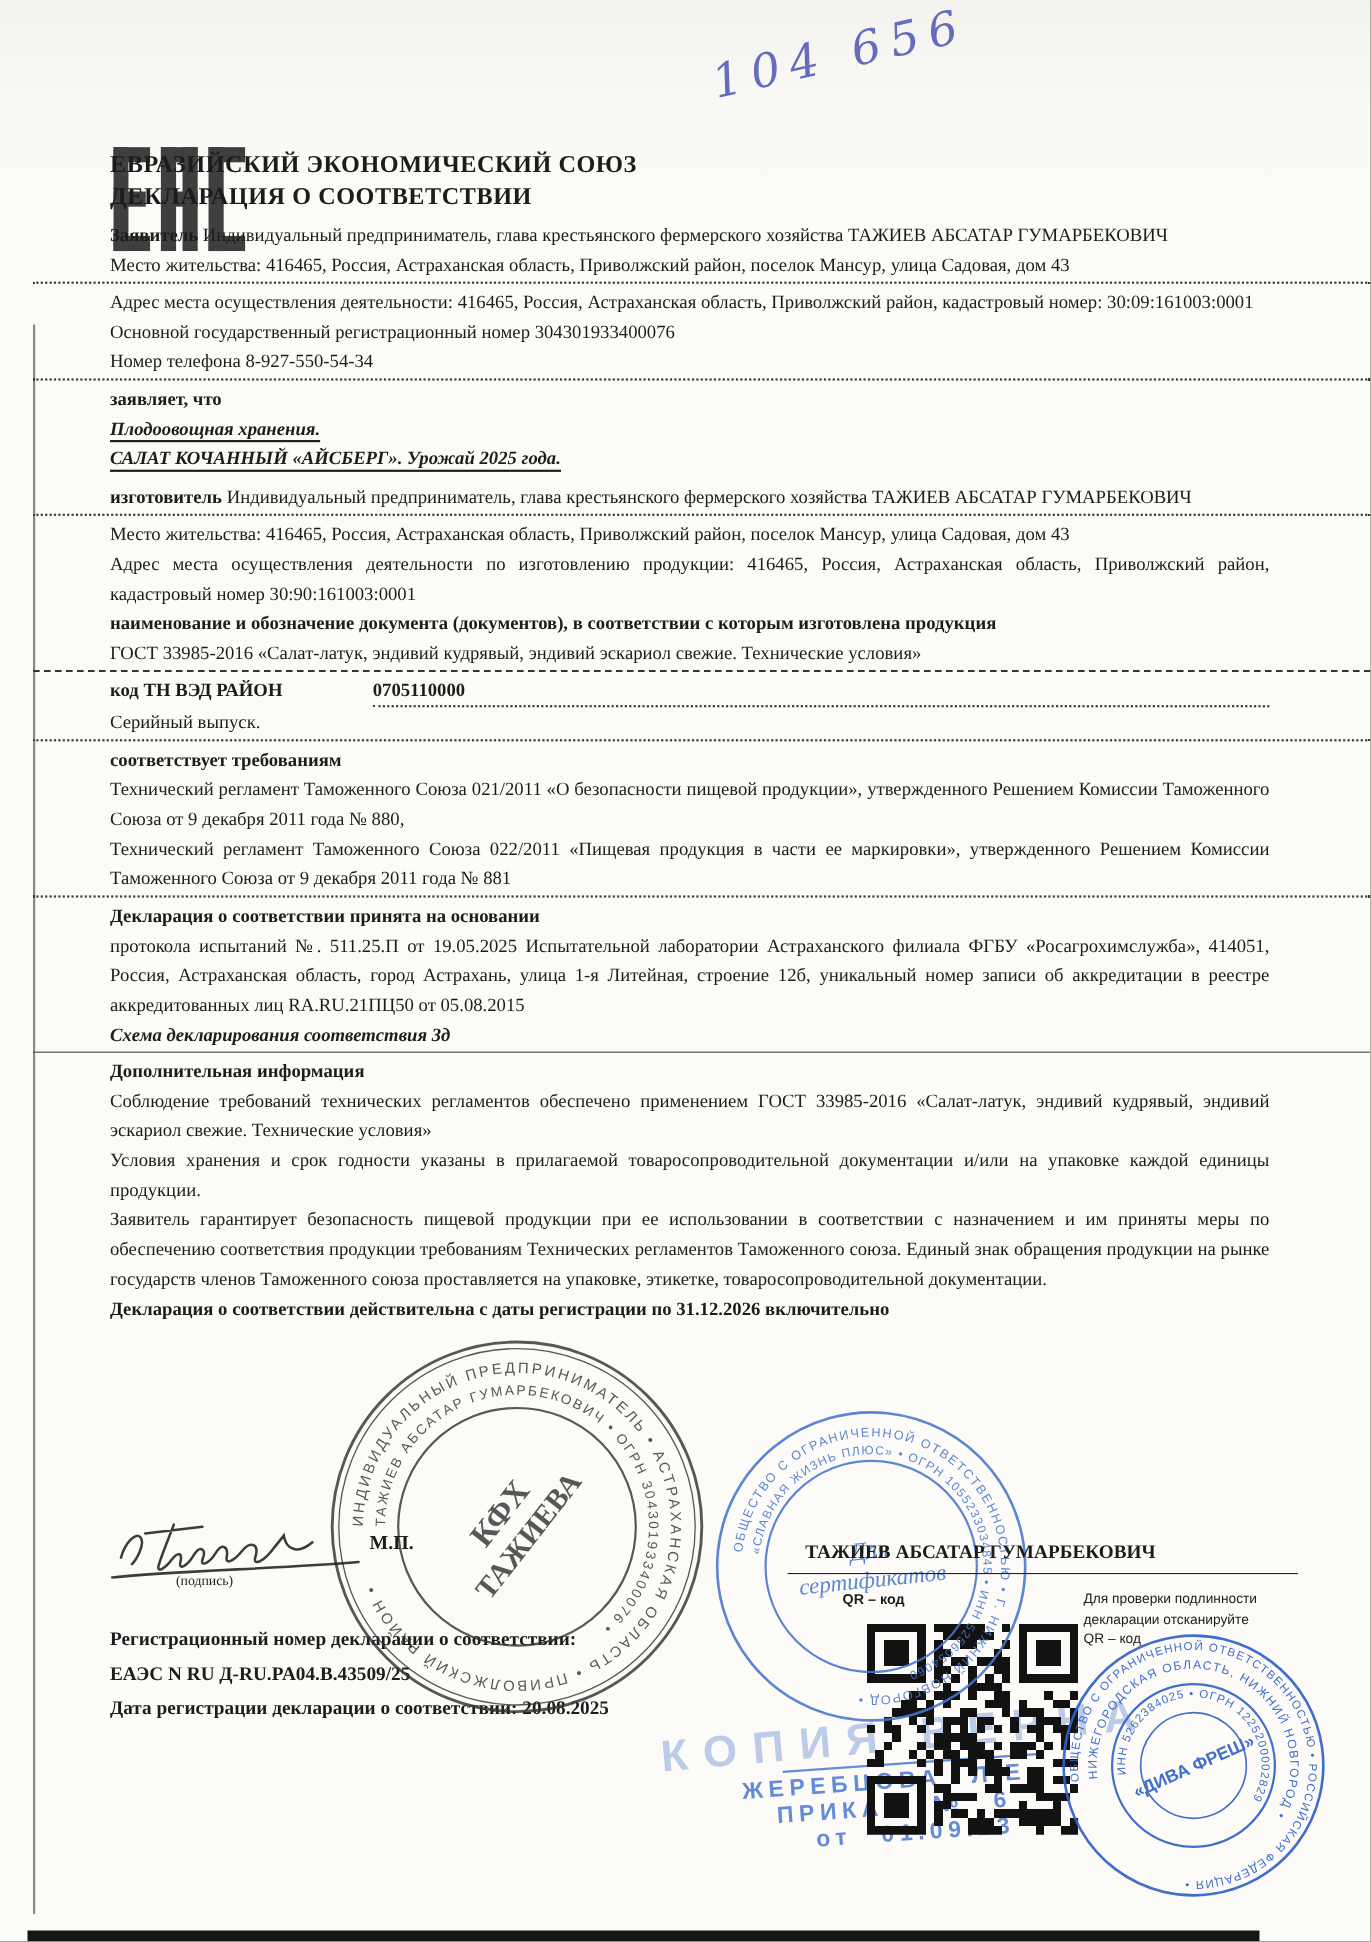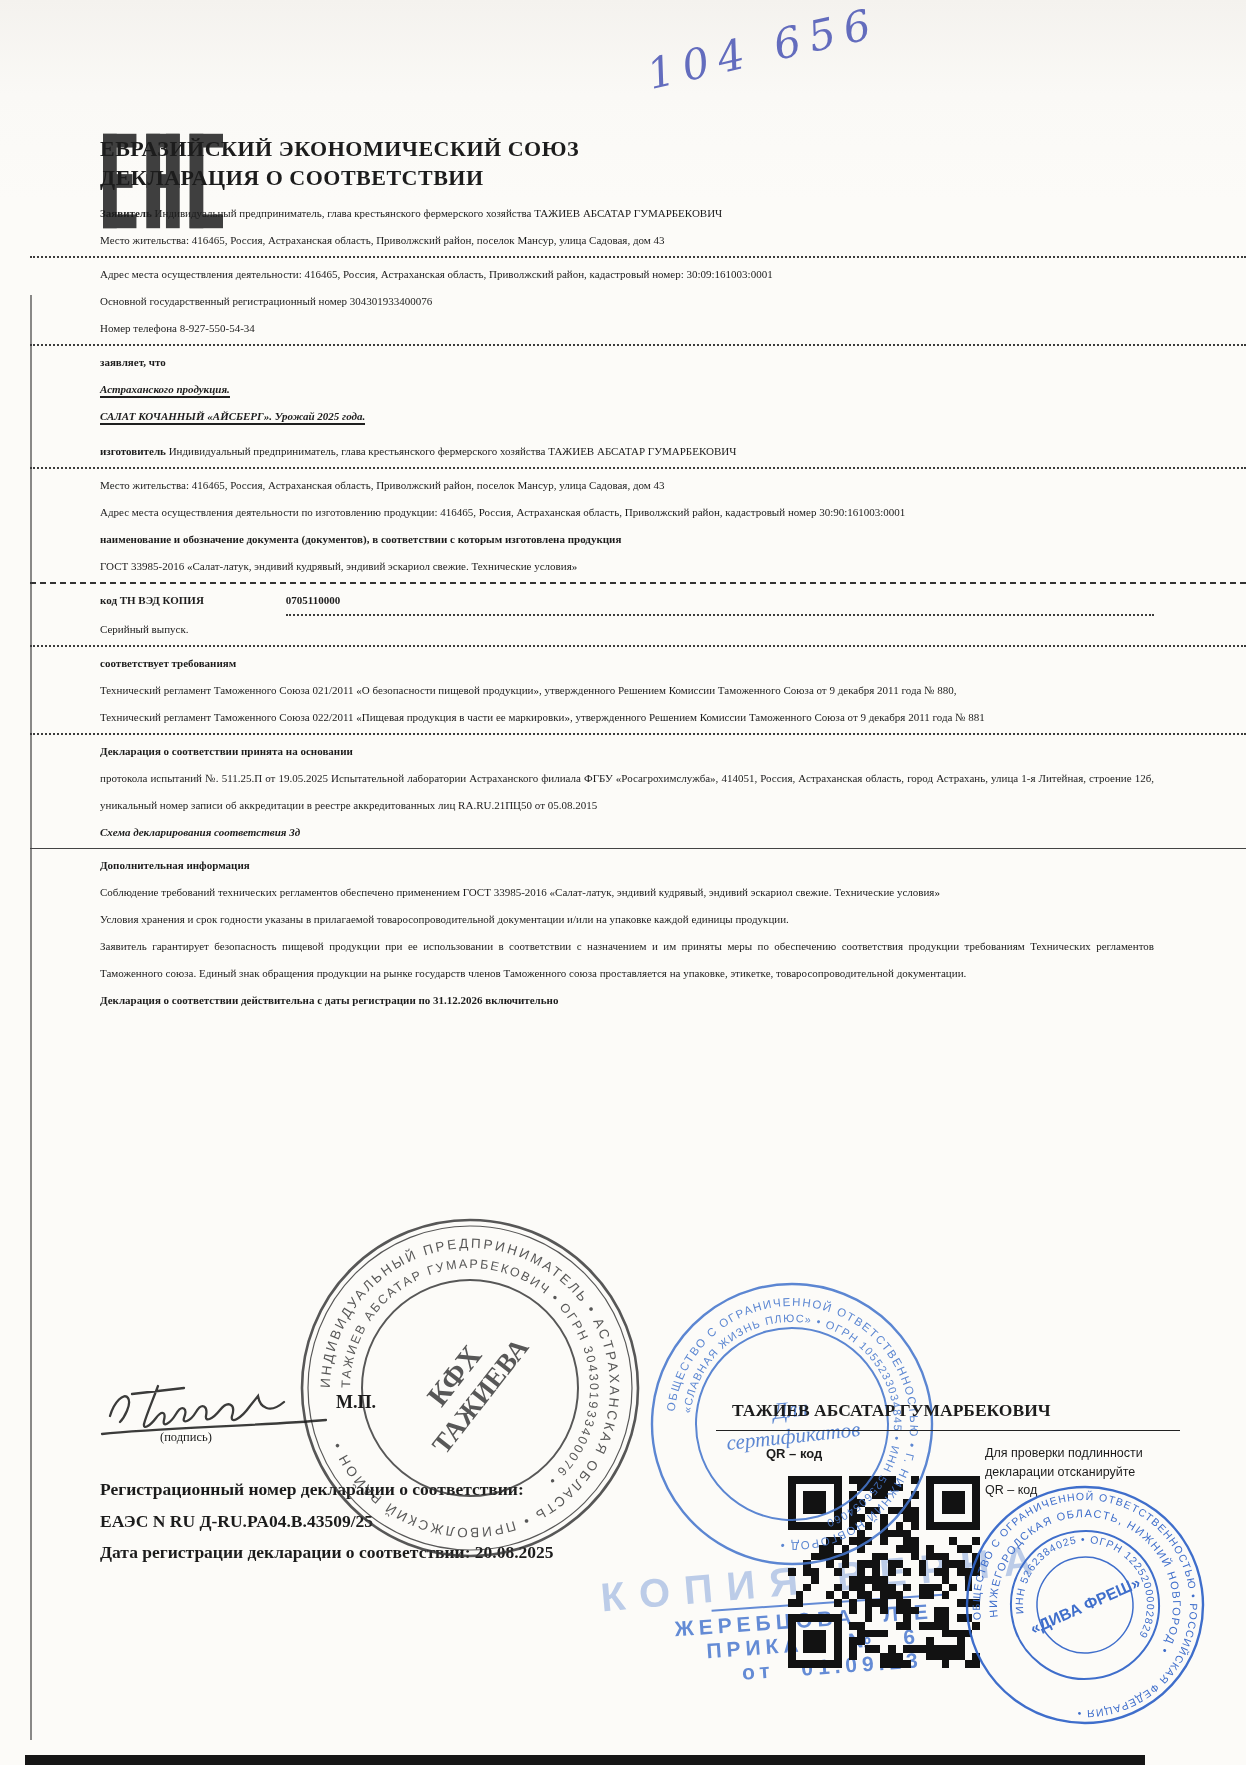--- a/index.html
+++ b/index.html
@@ -8,21 +8,21 @@
         font-family:"Liberation Serif",serif;color:#1c1c1c;}
   
   .eac{position:absolute;left:103px;top:131px;}
   .titles{position:absolute;left:100px;top:134px;width:832px;
           font-weight:bold;font-size:22px;line-height:29px;letter-spacing:.5px;}
   .hand-number{position:absolute;left:645px;top:24px;font-family:"DejaVu Serif",serif;
           font-style:italic;font-size:42px;color:#4a55b5;transform:rotate(-13deg);
           letter-spacing:9px;opacity:.85;}
   
   .doc-body{position:absolute;left:30px;top:200px;width:1216px;}
-  .p{padding:0 92px 0 70px;font-size:11px;line-height:27px;text-align:justify;}
+  .p{padding:0 92px 0 70px;font-size:17px;line-height:27px;text-align:justify;}
   .b{font-weight:bold}.i{font-style:italic}
   .u{border-bottom:2.5px solid #1f1f1f;padding-bottom:1px;}
   .gap{margin-top:8px;}
   .rule{height:0;margin:2px 0 3px 0;border-bottom:2px dotted #3c3c3c;}
   .r-dash{border-bottom:2px dashed #333;}
   .r-solid{border-bottom:1.5px solid #444;}
   .tnved{display:flex;align-items:baseline;}
   .tnved .code-wrap{flex:1;margin-left:82px;border-bottom:2px dotted #3c3c3c;font-weight:bold;}
   
   .sig-svg{position:absolute;left:98px;top:1372px;z-index:7;}
@@ -91,31 +91,31 @@
 
   <div class="doc-body">
       <div class="p"><span class="b">Заявитель </span><span>Индивидуальный предприниматель, глава крестьянского фермерского хозяйства ТАЖИЕВ АБСАТАР ГУМАРБЕКОВИЧ</span></div>
       <div class="p"><span>Место жительства: 416465, Россия, Астраханская область, Приволжский район, поселок Мансур, улица Садовая, дом 43</span></div>
       <div class="rule"></div>
       <div class="p"><span>Адрес места осуществления деятельности: 416465, Россия, Астраханская область, Приволжский район, кадастровый номер: 30:09:161003:0001</span></div>
       <div class="p"><span>Основной государственный регистрационный номер 304301933400076</span></div>
       <div class="p"><span>Номер телефона 8-927-550-54-34</span></div>
       <div class="rule"></div>
       <div class="p"><span class="b">заявляет, что</span></div>
-      <div class="p"><span class="b i u">Астраханского продукция. </span></div>
+      <div class="p"><span class="b i u">Плодоовощная хранения. </span></div>
       <div class="p"><span class="b i u">САЛАТ КОЧАННЫЙ «АЙСБЕРГ». Урожай 2025 года. </span></div>
       <div class="p gap"><span class="b">изготовитель </span><span>Индивидуальный предприниматель, глава крестьянского фермерского хозяйства ТАЖИЕВ АБСАТАР ГУМАРБЕКОВИЧ</span></div>
       <div class="rule"></div>
       <div class="p"><span>Место жительства: 416465, Россия, Астраханская область, Приволжский район, поселок Мансур, улица Садовая, дом 43</span></div>
       <div class="p"><span>Адрес места осуществления деятельности по изготовлению продукции: 416465, Россия, Астраханская область, Приволжский район, кадастровый номер 30:90:161003:0001</span></div>
       <div class="p"><span class="b">наименование и обозначение документа (документов), в соответствии с которым изготовлена продукция</span></div>
       <div class="p"><span>ГОСТ 33985-2016 «Салат-латук, эндивий кудрявый, эндивий эскариол свежие. Технические условия»</span></div>
       <div class="rule r-dash"></div>
       <div class="p tnved">
-        <span class="b">код ТН ВЭД КОПИЯ</span>
+        <span class="b">код ТН ВЭД РАЙОН</span>
         <span class="code-wrap"><span class="b">0705110000</span></span>
       </div>
       <div class="p"><span>Серийный выпуск.</span></div>
       <div class="rule"></div>
       <div class="p"><span class="b">соответствует требованиям</span></div>
       <div class="p"><span>Технический регламент Таможенного Союза 021/2011 «О безопасности пищевой продукции», утвержденного Решением Комиссии Таможенного Союза от 9 декабря 2011 года № 880,</span></div>
       <div class="p"><span>Технический регламент Таможенного Союза 022/2011 «Пищевая продукция в части ее маркировки», утвержденного Решением Комиссии Таможенного Союза от 9 декабря 2011 года № 881</span></div>
       <div class="rule"></div>
       <div class="p"><span class="b">Декларация о соответствии принята на основании</span></div>
       <div class="p"><span>протокола испытаний №. 511.25.П от 19.05.2025 Испытательной лаборатории Астраханского филиала ФГБУ «Росагрохимслужба», 414051, Россия, Астраханская область, город Астрахань, улица 1-я Литейная, строение 12б, уникальный номер записи об аккредитации в реестре аккредитованных лиц RA.RU.21ПЦ50 от 05.08.2015</span></div>

